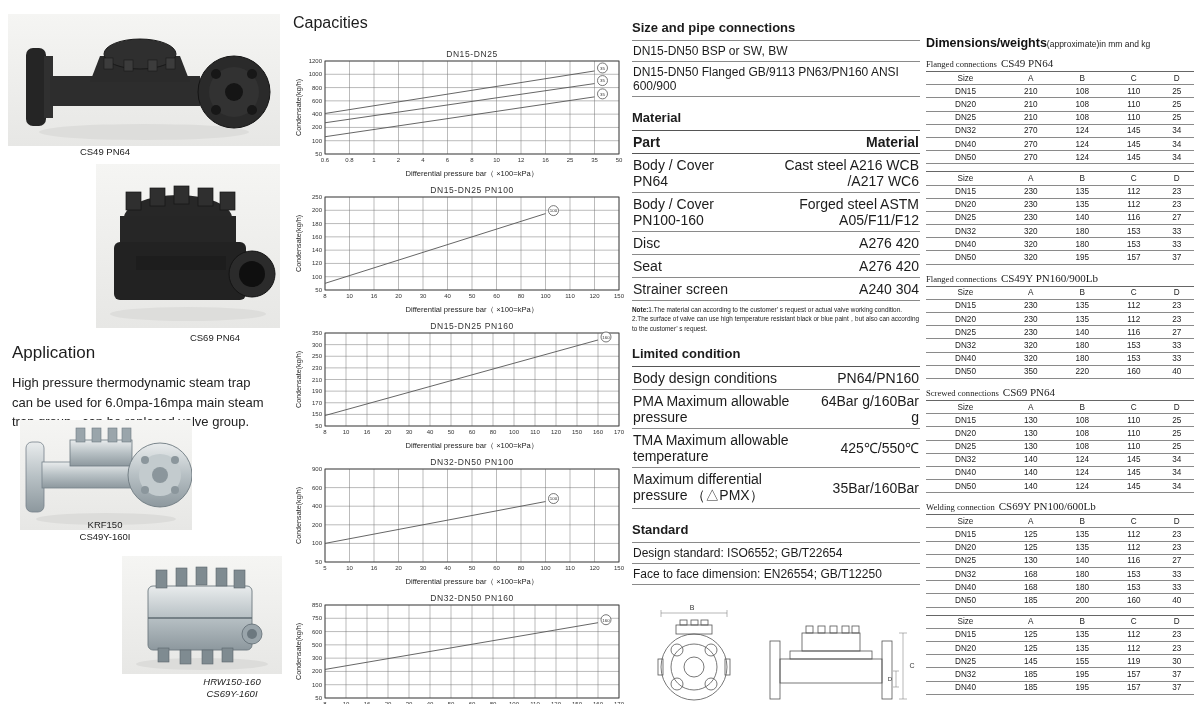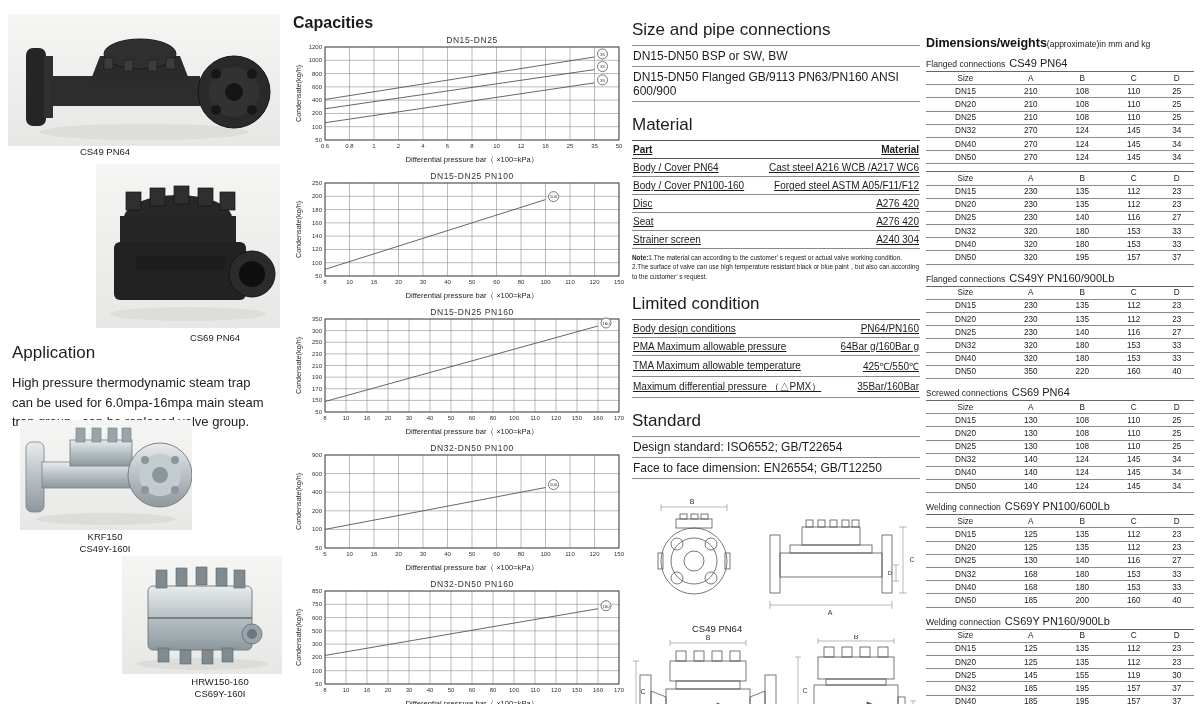--- a/index.html
+++ b/index.html
@@ -18,48 +18,48 @@
   .photo { position:absolute; }
   .photo svg { display:block; }
   .photo-caption {
     position:absolute; text-align:center; font-size:9.5px; color:#222; line-height:1.25;
   }
   .application { position:absolute; left:12px; top:343px; width:262px; }
   .application h2 { font-size:17px; font-weight:normal; margin-bottom:10px; }
   .application p { font-size:13px; line-height:1.5; color:#222; }
 
   
-  .col-capacities h2 { font-size:16px; font-weight:bold; padding-top:14px; margin-bottom:2px; }
+  .col-capacities h2 { font-size:16px; font-weight:normal; padding-top:14px; margin-bottom:16px; }
   .chart { margin-bottom:2px; }
 
   
-  .col-specs h2 { font-size:17px; font-weight:normal; margin:0 0 5px 0; }
+  .col-specs h2 { font-size:13px; font-weight:bold; margin:0 0 5px 0; }
   .sec { margin-top:13px; }
   .sec:first-child { margin-top:20px; }
   .rule-rows { border-top:1px solid #8a8a8a; }
   .rule-rows .rrow {
     border-bottom:1px solid #8a8a8a; font-size:12px; padding:3px 1px 3px 1px; color:#1c1c1c;
   }
   table.kv { width:100%; border-collapse:collapse; }
-  table.kv td, table.kv th { font-size:10px; padding:3px 1px; border-bottom:1px solid #8a8a8a;text-decoration:underline; }
+  table.kv td, table.kv th { font-size:14px; padding:3px 1px; border-bottom:1px solid #8a8a8a; }
   table.kv tr:first-child td, table.kv th { border-top:1px solid #555; }
   table.kv th { text-align:left; font-weight:bold; border-bottom:1.2px solid #555; }
   table.kv th.r, table.kv td.r { text-align:right; }
   .note { font-size:6.4px; line-height:1.45; color:#222; margin-top:4px; }
   .note b { font-weight:bold; }
   .note span { display:inline; }
   .drawings { position:relative; margin-top:10px; height:300px; }
   .drawfig { position:absolute; text-align:center; }
   .drawfig .dcap { font-size:9.5px; color:#222; margin-top:2px; white-space:nowrap; }
 
   
   .dims-title { padding-top:36px; font-size:8.5px; color:#222; }
   .dims-title b { font-size:12.5px; font-weight:bold; color:#111; }
   .dim-table { margin-top:7px; }
-  .dim-caption { font-size:8.6px; color:#1c1c1c; padding-bottom:2px; }
+  .dim-caption { font-size:8.6px; color:#1c1c1c; padding-bottom:2px;font-family:Liberation Serif, serif; }
   .dim-caption .model { font-size:11px; margin-left:4px; }
   .dim-table table { width:100%; border-collapse:collapse; }
   .dim-table th, .dim-table td {
     font-size:8.2px; font-weight:normal; text-align:center; padding:1.6px 0;
     border-top:1px solid #8a8a8a; border-bottom:1px solid #8a8a8a; color:#1c1c1c;
   }
   .dim-table thead th { border-top:1.2px solid #666; }
 </style>
 </head>
 <body>
@@ -142,21 +142,21 @@
       <rect x="102" y="8" width="9" height="14" fill="#9aa5ab" stroke="#6d7980" stroke-width="0.6"></rect>
       <circle cx="140" cy="55" r="32" fill="url(#mg)" stroke="#6d7980" stroke-width="0.9"></circle>
       <circle cx="140" cy="55" r="21" fill="#c3cbce"></circle>
       <circle cx="140" cy="55" r="8" fill="#8b969c"></circle>
       <circle cx="125" cy="40" r="4" fill="#8b969c"></circle>
         <circle cx="155" cy="40" r="4" fill="#8b969c"></circle>
       <circle cx="125" cy="70" r="4" fill="#8b969c"></circle>
         <circle cx="155" cy="70" r="4" fill="#8b969c"></circle>
     </svg>
   </div>
-  <div class="photo-caption" style="left:30px; top:531px; width:150px;">
+  <div class="photo-caption" style="left:30px; top:519px; width:150px;">
     <span>KRF150</span><br>
     <span>CS49Y-160I</span>
   </div>
 
   <div class="photo" style="left:122px; top:556px;">
     <svg width="160" height="118" viewBox="0 0 160 118">
       <rect width="160" height="118" fill="url(#bg1)"></rect>
       <ellipse cx="80" cy="108" rx="66" ry="6" fill="#dcdcda"></ellipse>
       <rect x="26" y="30" width="104" height="64" rx="5" fill="url(#mg)" stroke="#6d7980" stroke-width="0.9"></rect>
       <line x1="26" y1="62" x2="130" y2="62" stroke="#5f6b72" stroke-width="1.4"></line>
@@ -166,21 +166,21 @@
       <rect x="94" y="12" width="11" height="18" fill="#7f8b91" stroke="#5a666d" stroke-width="0.6"></rect>
       <rect x="112" y="14" width="11" height="18" fill="#7f8b91" stroke="#5a666d" stroke-width="0.6"></rect>
       <rect x="36" y="92" width="11" height="14" fill="#7f8b91" stroke="#5a666d" stroke-width="0.6"></rect>
       <rect x="58" y="94" width="11" height="14" fill="#7f8b91" stroke="#5a666d" stroke-width="0.6"></rect>
       <rect x="80" y="94" width="11" height="14" fill="#7f8b91" stroke="#5a666d" stroke-width="0.6"></rect>
       <rect x="100" y="92" width="11" height="14" fill="#7f8b91" stroke="#5a666d" stroke-width="0.6"></rect>
       <circle cx="130" cy="78" r="10" fill="#9aa5ab" stroke="#5f6b72" stroke-width="0.8"></circle>
       <circle cx="130" cy="78" r="5" fill="#6c787f"></circle>
     </svg>
   </div>
-  <div class="photo-caption" style="left:140px; top:676px; width:160px;">
+  <div class="photo-caption" style="left:152px; top:676px; width:160px;font-style:italic;">
     <span>HRW150-160</span><br>
     <span>CS69Y-160I</span>
   </div>
 </section>
 
 <section class="col col-capacities">
   <h2>Capacities</h2>
   <div id="charts"><svg class="chart" width="338" height="130" viewBox="0 0 338 130">
         <text x="179" y="9" text-anchor="middle" font-size="8.5" letter-spacing="0.6" fill="#333" font-family="Liberation Sans, sans-serif">DN15-DN25</text>
         <line x1="32" y1="106" x2="326" y2="106" stroke="#777" stroke-width="0.5"></line>
@@ -956,21 +956,20 @@
               <td>DN50</td>
               <td>185</td>
               <td>200</td>
               <td>160</td>
               <td>40</td>
             </tr>
           </tbody>
         </table>
       </div>
       <div class="dim-table">
-        <div class="dim-caption"><span class="conn">Welding connection</span><span class="model">CS69Y PN160/900Lb</span></div>
         <table>
           <thead>
             <tr>
               <th>Size</th>
               <th>A</th>
               <th>B</th>
               <th>C</th>
               <th>D</th>
             </tr>
           </thead>

